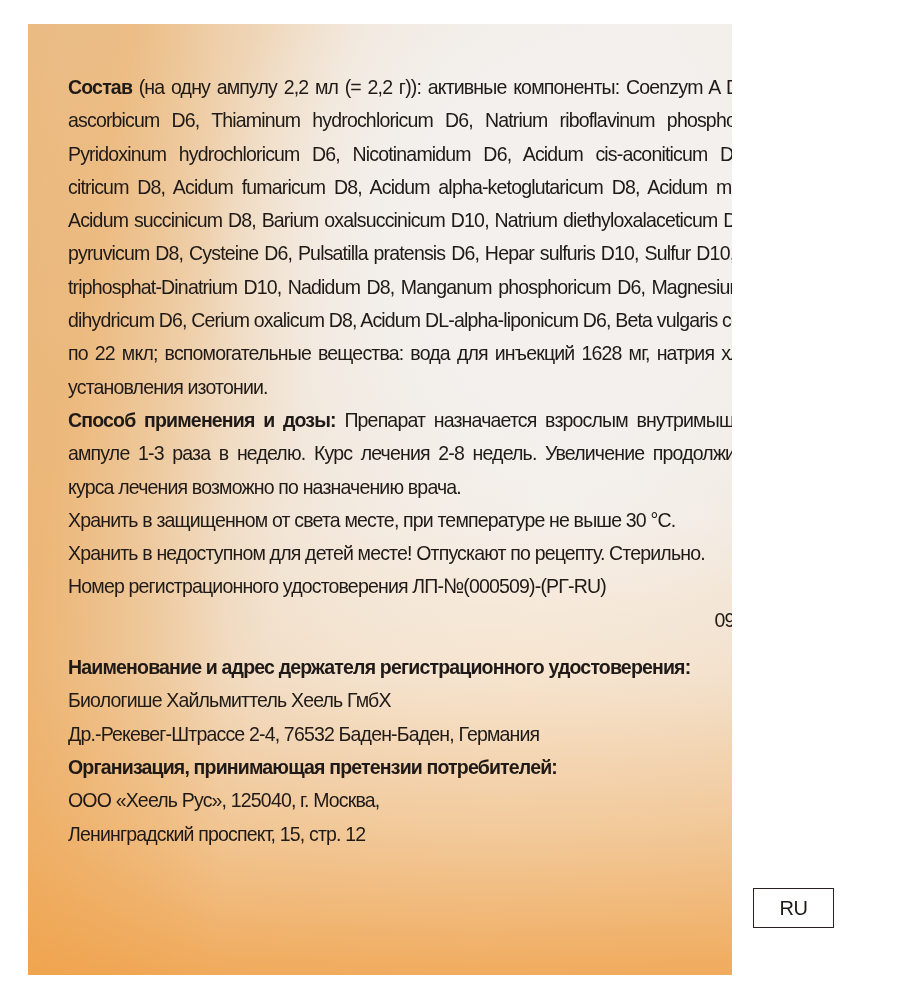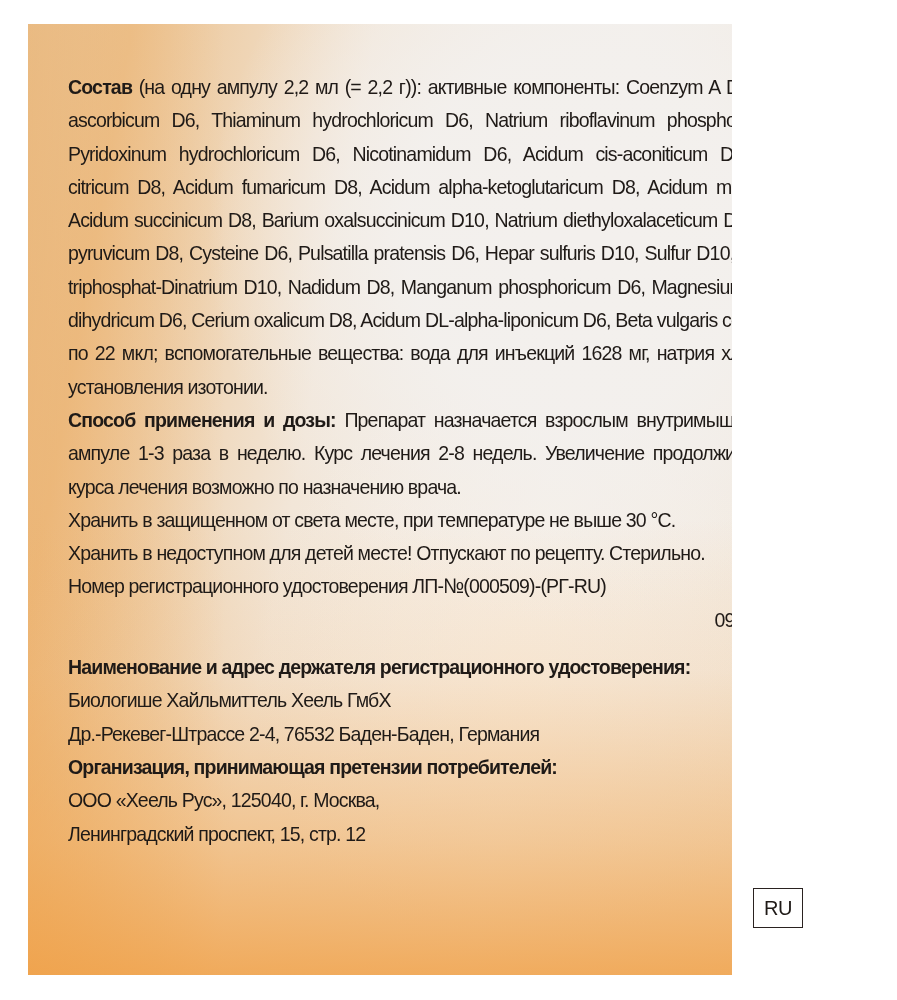--- a/index.html
+++ b/index.html
@@ -67,21 +67,21 @@
       display: block;
       padding-right: 0;
     }
     .gap {
       height: 14px;
     }
     .ru-box {
       position: absolute;
       left: 753px;
       top: 888px;
-      width: 50px;
+      width: 81px;
       height: 40px;
       border: 1.5px solid #2a2220;
       box-sizing: border-box;
       z-index: 3;
       display: flex;
       align-items: center;
       justify-content: center;
       font-family: "Liberation Sans", "DejaVu Sans", sans-serif;
       font-size: 20px;
       color: #1f1a17;

